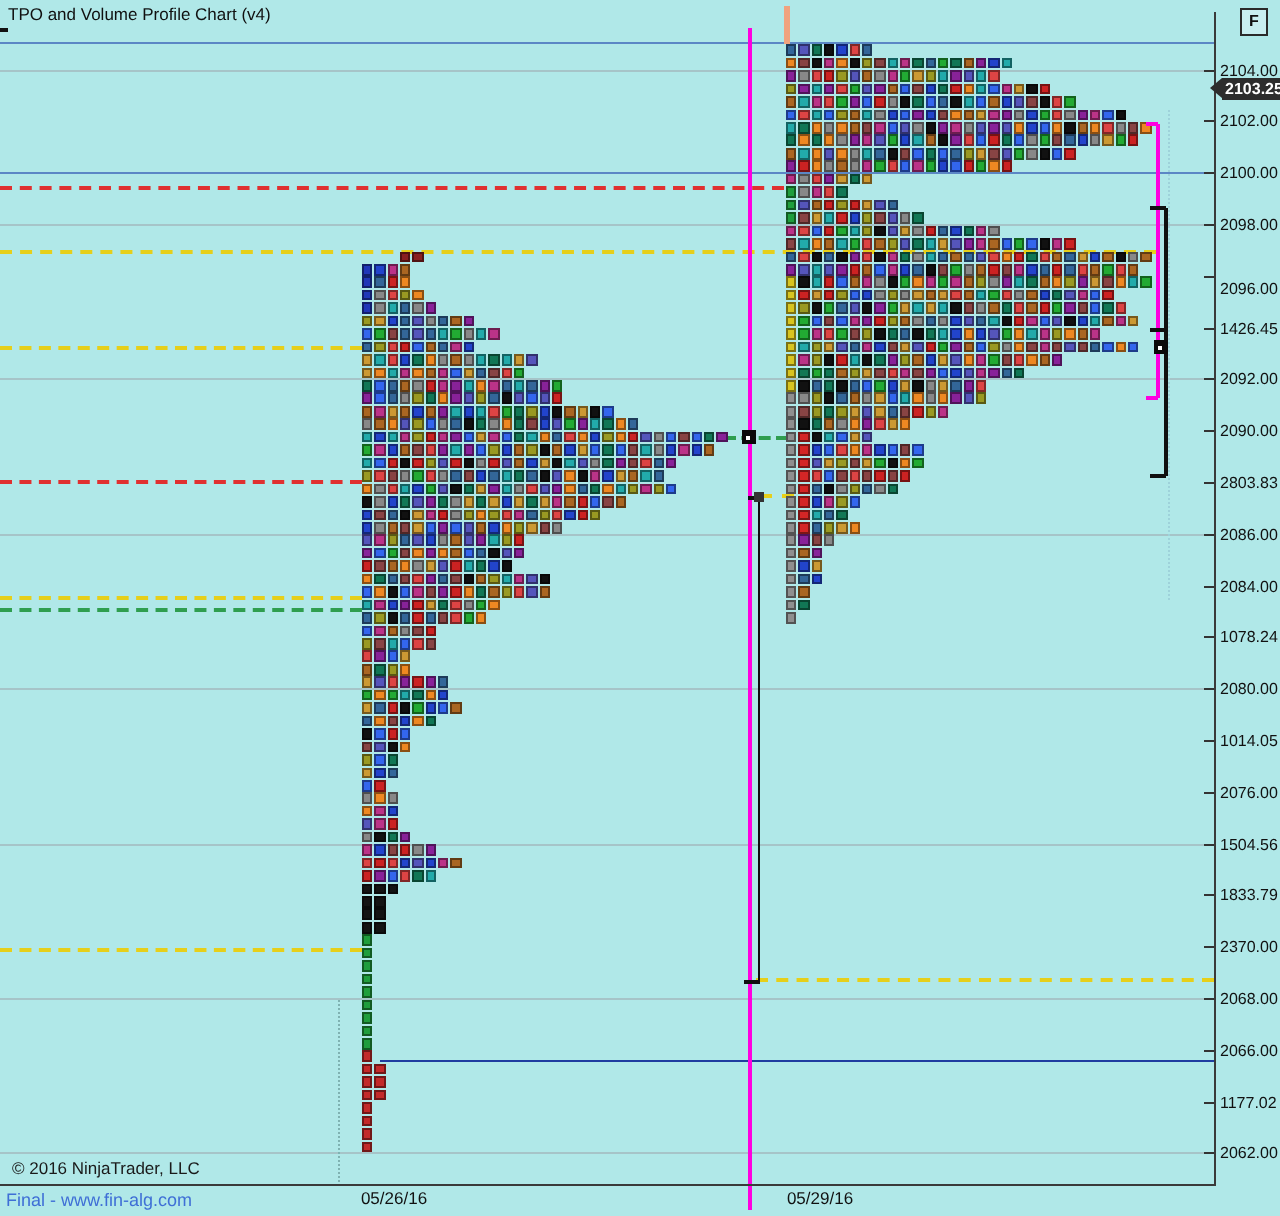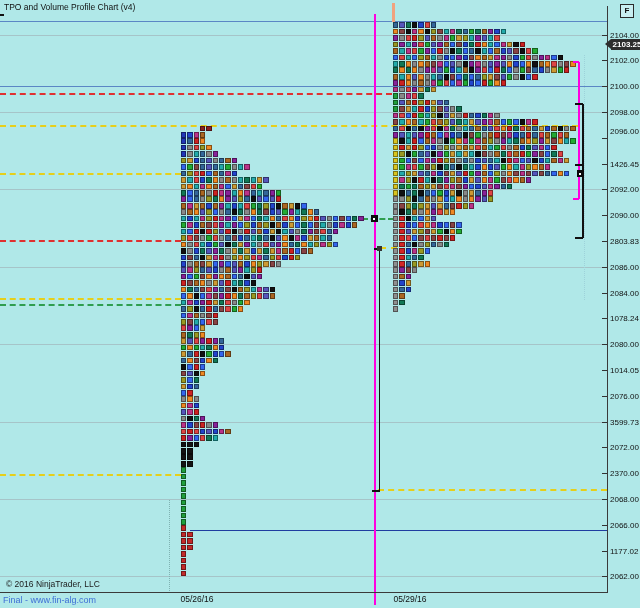--- a/index.html
+++ b/index.html
@@ -1319,21 +1319,21 @@
   <div class="abs" id="final-link">Final - www.fin-alg.com</div>
 <div class="ytick" style="top: 34.5px;"></div>
     <div class="ylabel" style="top: 30.5px;">2104.00</div>
     <div class="ytick" style="top: 60.3px;"></div>
     <div class="ylabel" style="top: 56.3px;">2102.00</div>
     <div class="ytick" style="top: 86.1px;"></div>
     <div class="ylabel" style="top: 82.1px;">2100.00</div>
     <div class="ytick" style="top: 111.9px;"></div>
     <div class="ylabel" style="top: 107.9px;">2098.00</div>
     <div class="ytick" style="top: 137.7px;"></div>
-    <div class="ylabel" style="top: 127px;">2096.00</div>
+    <div class="ylabel" style="top: 140px;">2096.00</div>
     <div class="ytick" style="top: 163.5px;"></div>
     <div class="ylabel" style="top: 159.5px;">1426.45</div>
     <div class="ytick" style="top: 189.3px;"></div>
     <div class="ylabel" style="top: 185.3px;">2092.00</div>
     <div class="ytick" style="top: 215.1px;"></div>
     <div class="ylabel" style="top: 211.1px;">2090.00</div>
     <div class="ytick" style="top: 240.9px;"></div>
     <div class="ylabel" style="top: 236.9px;">2803.83</div>
     <div class="ytick" style="top: 266.7px;"></div>
     <div class="ylabel" style="top: 262.7px;">2086.00</div>
@@ -1341,23 +1341,23 @@
     <div class="ylabel" style="top: 288.5px;">2084.00</div>
     <div class="ytick" style="top: 318.3px;"></div>
     <div class="ylabel" style="top: 314.3px;">1078.24</div>
     <div class="ytick" style="top: 344.1px;"></div>
     <div class="ylabel" style="top: 340.1px;">2080.00</div>
     <div class="ytick" style="top: 369.9px;"></div>
     <div class="ylabel" style="top: 365.9px;">1014.05</div>
     <div class="ytick" style="top: 395.7px;"></div>
     <div class="ylabel" style="top: 391.7px;">2076.00</div>
     <div class="ytick" style="top: 421.5px;"></div>
-    <div class="ylabel" style="top: 417.5px;">3599.73</div>
+    <div class="ylabel" style="top: 417.5px;">1504.56</div>
     <div class="ytick" style="top: 447.3px;"></div>
-    <div class="ylabel" style="top: 443.3px;">2072.00</div>
+    <div class="ylabel" style="top: 443.3px;">1833.79</div>
     <div class="ytick" style="top: 473.1px;"></div>
     <div class="ylabel" style="top: 469.1px;">2370.00</div>
     <div class="ytick" style="top: 498.9px;"></div>
     <div class="ylabel" style="top: 494.9px;">2068.00</div>
     <div class="ytick" style="top: 524.7px;"></div>
     <div class="ylabel" style="top: 520.7px;">2066.00</div>
     <div class="ytick" style="top: 550.5px;"></div>
     <div class="ylabel" style="top: 546.5px;">1177.02</div>
     <div class="ytick" style="top: 576.3px;"></div>
     <div class="ylabel" style="top: 572.3px;">2062.00</div>

